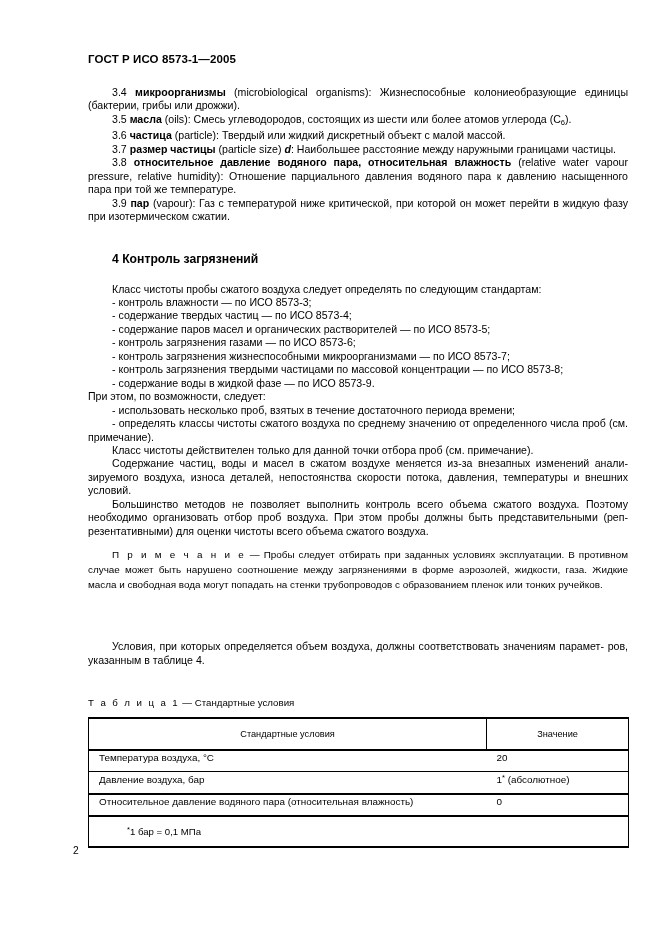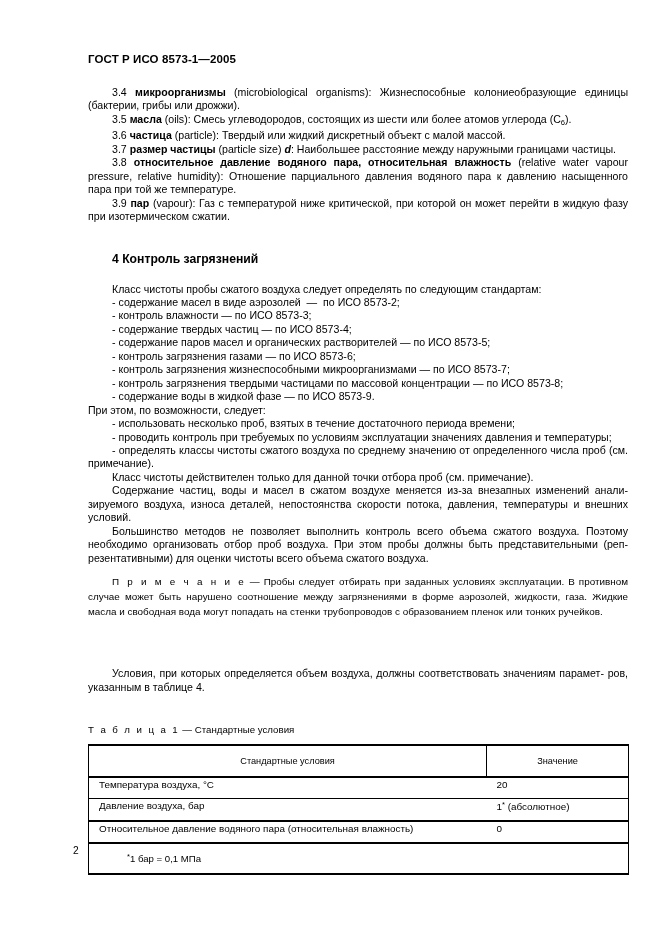--- a/index.html
+++ b/index.html
@@ -172,35 +172,33 @@
     <p class="para indent">3.8 <b>относительное давление водяного пара, относительная влажность</b> (relative water vapour pressure, relative humidity): Отношение парциального давления водяного пара к давлению насыщенного пара при той же температуре.</p>
     <p class="para indent">3.9 <b>пар</b> (vapour): Газ с температурой ниже критической, при которой он может перейти в жидкую фазу при изотермическом сжатии.</p>
 
     <div class="sp-before-4"></div>
     <h2 class="section-heading">4 Контроль загрязнений</h2>
     <div class="sp-after-4"></div>
 
     <p class="para indent">Класс чистоты пробы сжатого воздуха следует определять по следующим стандартам:</p>
 
     <div>
-      <p class="list-line">- содержание масел в виде аэрозолей  —  по ИСО 8573-2;</p>
       <p class="list-line">- контроль влажности — по ИСО 8573-3;</p>
       <p class="list-line">- содержание твердых частиц — по ИСО 8573-4;</p>
       <p class="list-line">- содержание паров масел и органических растворителей — по ИСО 8573-5;</p>
       <p class="list-line">- контроль загрязнения газами — по ИСО 8573-6;</p>
       <p class="list-line">- контроль загрязнения жизнеспособными микроорганизмами — по ИСО 8573-7;</p>
       <p class="list-line">- контроль загрязнения твердыми частицами по массовой концентрации — по ИСО 8573-8;</p>
       <p class="list-line">- содержание воды в жидкой фазе — по ИСО 8573-9.</p>
     </div>
 
     <p class="para noindent">При этом, по возможности, следует:</p>
 
     <div>
       <p class="list-line">- использовать несколько проб, взятых в течение достаточного периода времени;</p>
-      <p class="list-line">- проводить контроль при требуемых по условиям эксплуатации значениях давления и температуры;</p>
       <p class="para" style="text-indent:24px">- определять классы чистоты сжатого воздуха по среднему значению от определенного числа проб (см. примечание).</p>
     </div>
 
     <p class="para indent">Класс чистоты действителен только для данной точки отбора проб (см. примечание).</p>
     <p class="para indent">Содержание частиц, воды и масел в сжатом воздухе меняется из-за внезапных изменений анали- зируемого воздуха, износа деталей, непостоянства скорости потока, давления, температуры и внешних условий.</p>
     <p class="para indent">Большинство методов не позволяет выполнить контроль всего объема сжатого воздуха. Поэтому необходимо организовать отбор проб воздуха. При этом пробы должны быть представительными (реп- резентативными) для оценки чистоты всего объема сжатого воздуха.</p>
 
     <div class="sp-note"></div>
     <p class="note-para"><span class="note-label">П р и м е ч а н и е</span><span> — Пробы следует отбирать при заданных условиях эксплуатации. В противном случае может быть нарушено соотношение между загрязнениями в форме аэрозолей, жидкости, газа. Жидкие масла и свободная вода могут попадать на стенки трубопроводов с образованием пленок или тонких ручейков.</span></p>
 

